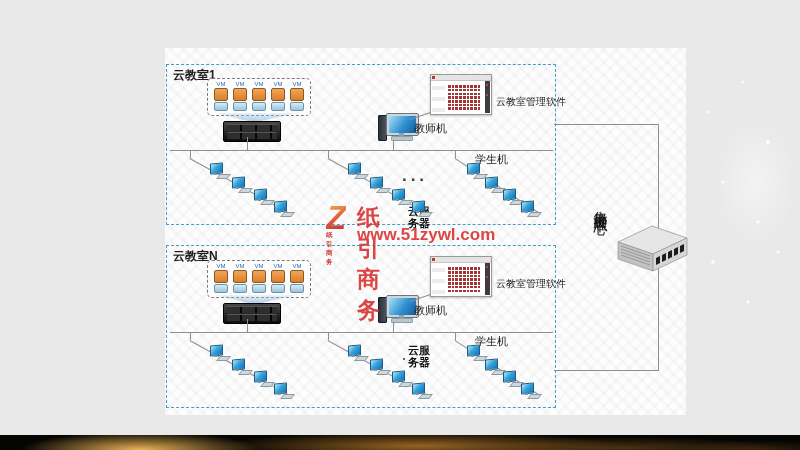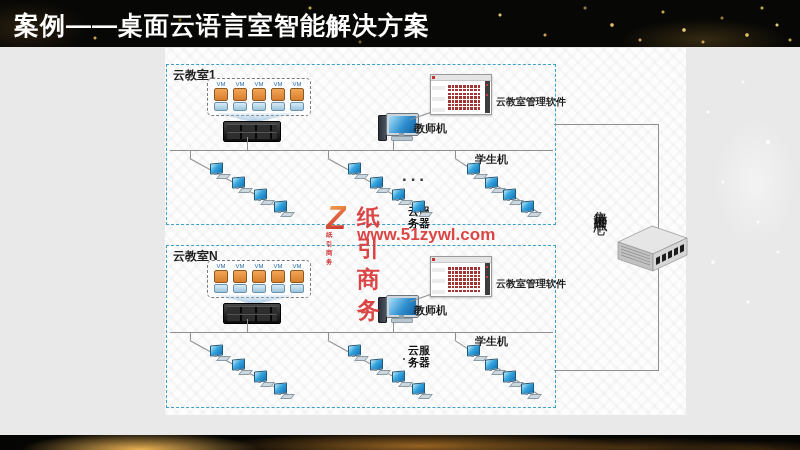--- a/index.html
+++ b/index.html
@@ -72,21 +72,21 @@
   .server{position:absolute;width:50px;height:15px;border-radius:2px;border:1px solid #000;
     background:linear-gradient(#474747,#0d0d0d);display:flex;flex-direction:column;gap:1px;padding:2px 3px;}
   .srv-row{flex:1;border-radius:1px;background:repeating-linear-gradient(90deg,#2e2e2e 0 13px,#060606 13px 15px);
     border-top:1px solid #555;}
   
   .tower{position:absolute;width:7px;height:24px;background:linear-gradient(90deg,#2b313a,#4a535e);border:1px solid #1a1e24;border-radius:1px;}
   .monitor{position:absolute;width:27px;height:17px;border:2px solid #cfd6db;outline:1px solid #6a7артика
     ;outline:1px solid #6a7680;background:linear-gradient(125deg,#a8e0f8 0%,#2f8fd0 55%,#145e9e 100%);border-radius:1px;}
   .mstand{position:absolute;width:5px;height:3px;background:#8fa0ab;}
   .mbase{position:absolute;width:20px;height:3px;background:#b9c5cd;border-radius:1px;border:1px solid #8fa0ab;}
-  .side-label{position:absolute;font-size:11px;color:#1c1c1c;white-space:nowrap;font-weight:bold;}
+  .side-label{position:absolute;font-size:11px;color:#1c1c1c;white-space:nowrap;}
   
   .win{position:absolute;width:60px;height:39px;background:#fff;border:1px solid #9a9a9a;
     box-shadow:0 1px 2px rgba(0,0,0,.25);}
   .win-bar{position:absolute;left:0;top:0;right:0;height:5px;background:#e4e4e4;border-bottom:1px solid #c8c8c8;}
   .win-bar::before{content:"";position:absolute;left:1px;top:1px;width:3px;height:3px;background:#c23333;}
   .win-left{position:absolute;left:1px;top:7px;width:13px;bottom:2px;
     background:repeating-linear-gradient(0deg,#ececec 0 4px,#ffffff 4px 11px);}
   .win-grid{position:absolute;left:16px;top:9px;width:33px;height:26px;background:
     repeating-linear-gradient(90deg,rgba(255,255,255,1) 0 1px,rgba(255,255,255,0) 1px 3.7px),
     repeating-linear-gradient(0deg,#a33434 0 2.5px,#ffffff 2.5px 3.7px);}
@@ -112,23 +112,20 @@
     -webkit-background-clip:text;background-clip:text;color:transparent;}
   .wm-caption{position:absolute;left:326px;top:231px;font-size:6.5px;color:#cc2222;font-weight:bold;letter-spacing:1px;}
   .wm-name{position:absolute;left:357px;top:202px;font-size:23px;font-weight:bold;color:#d93535;letter-spacing:1px;}
   .wm-url{position:absolute;left:357px;top:225px;font-size:17px;font-weight:bold;color:#d93535;}
 </style>
 </head>
 <body>
 
 <div class="stage">
 
-  <div class="topbar">
-    <div class="slide-title">案例——桌面云语言室智能解决方案</div>
-  </div>
 
   <div class="panel"></div>
   <div class="speckles"></div>
 
   <div class="room" style="top:64px;height:159px;">
     <div class="room-title">云教室1</div>
   </div>
   <div class="vm-box" style="left:207px;top:78px;">
     <div class="vm">
         <span class="vm-label">VM</span>

